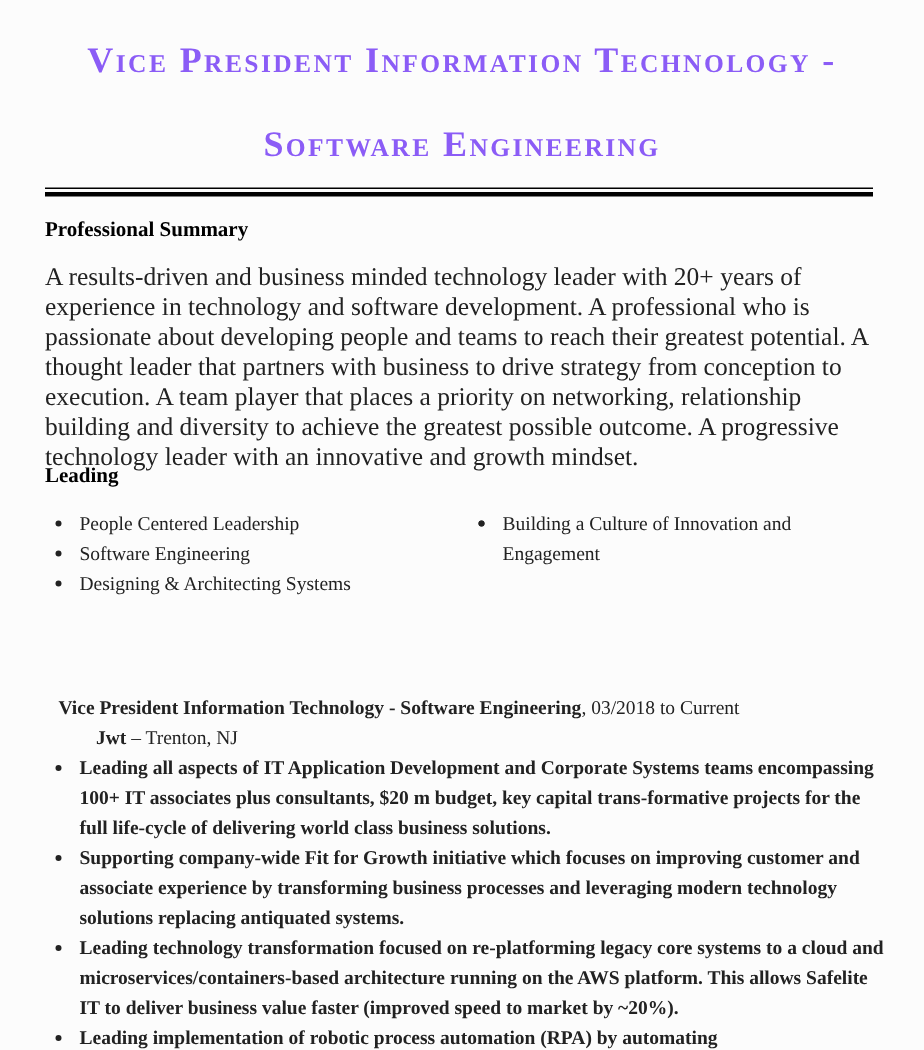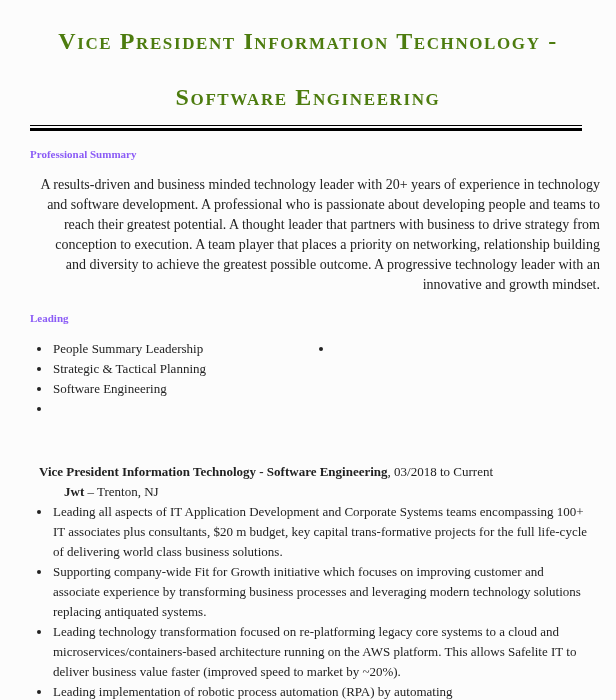--- a/index.html
+++ b/index.html
@@ -24,21 +24,21 @@
     }
     .title {
       position: absolute;
       left: 0;
       width: 616px;
       text-align: center;
       font-variant: small-caps;
       font-weight: bold;
       font-size: 24px;
       letter-spacing: 1.6px;
-      color: #4d7c0f;
+      color: #8b5cf6;
       margin: 0;
       line-height: 30px;
     }
     .title.l1 { top: 26px; }
     .title.l2 { top: 82px; }
     .rule-thin {
       position: absolute;
       left: 30px;
       width: 552px;
       top: 125px;
@@ -49,35 +49,34 @@
       position: absolute;
       left: 30px;
       width: 552px;
       top: 128px;
       height: 3px;
       background: #000;
     }
     .section-heading {
       position: absolute;
       left: 30px;
-      font-size: 11px;
+      font-size: 14px;
       font-weight: bold;
-      color: #8b5cf6;
+      color: #000000;
       margin: 0;
       line-height: 20px;
     }
     .paragraph {
       position: absolute;
-      left: 40px;
+      left: 30px;
       width: 560px;
-      font-size: 14px;
+      font-size: 17px;
       line-height: 20px;
       margin: 0;
       color: #222;
-      text-align: right;
     }
     .skills {
       position: absolute;
       left: 30px;
       top: 339px;
       width: 560px;
       display: flex;
     }
     .skills-col {
       list-style: none;
@@ -113,21 +112,21 @@
       position: absolute;
       left: 30px;
       top: 502px;
       width: 560px;
       list-style: none;
       margin: 0;
       padding: 0;
       font-size: 13px;
       line-height: 20px;
     }
-    .job-bullets .bullet-item { padding-left: 23px; }
+    .job-bullets .bullet-item { padding-left: 23px; font-weight: bold; }
   </style>
 </head>
 <body>
 
 <div class="page">
 
   <h1 class="title l1">Vice President Information Technology -</h1>
   <h1 class="title l2">Software Engineering</h1>
 
   <div class="rule-thin"></div>
@@ -135,37 +134,38 @@
 
   <h2 class="section-heading" style="top:144px;">Professional Summary</h2>
   <p class="paragraph" style="top:175px;">A results-driven and business minded technology leader with 20+ years of experience in technology and software development.  A professional who is passionate about developing people and teams to reach their greatest potential. A thought leader that partners with business to drive strategy from conception to execution. A team player that places a priority on networking, relationship building and diversity to achieve the greatest possible outcome. A progressive technology leader with an innovative and growth mindset.</p>
 
   <h2 class="section-heading" style="top:308px;">Leading</h2>
 
   <div class="skills">
     <ul class="skills-col left">
       <li class="bullet-item">
         <span class="dot"></span>
-        <span>People Summary Leadership</span>
-      </li>
-      <li class="bullet-item">
-        <span class="dot"></span>
-        <span>Strategic &amp; Tactical Planning</span>
+        <span>People Centered Leadership</span>
       </li>
       <li class="bullet-item">
         <span class="dot"></span>
         <span>Software Engineering</span>
       </li>
       <li class="bullet-item">
         <span class="dot"></span>
+        <span>Designing &amp; Architecting Systems</span>
       </li>
     </ul>
     <ul class="skills-col right">
       <li class="bullet-item">
         <span class="dot"></span>
+      </li>
+      <li class="bullet-item">
+        <span class="dot"></span>
+        <span>Building a Culture of Innovation and Engagement</span>
       </li>
     </ul>
   </div>
 
 
   <p class="job-line" style="top:462px;">
     <span class="bold">Vice President Information Technology - Software Engineering</span><span>, 03/2018 to Current</span>
   </p>
   <p class="job-line" style="top:482px;margin-left:25px;">
     <span class="bold">Jwt</span><span> – Trenton, NJ</span>

